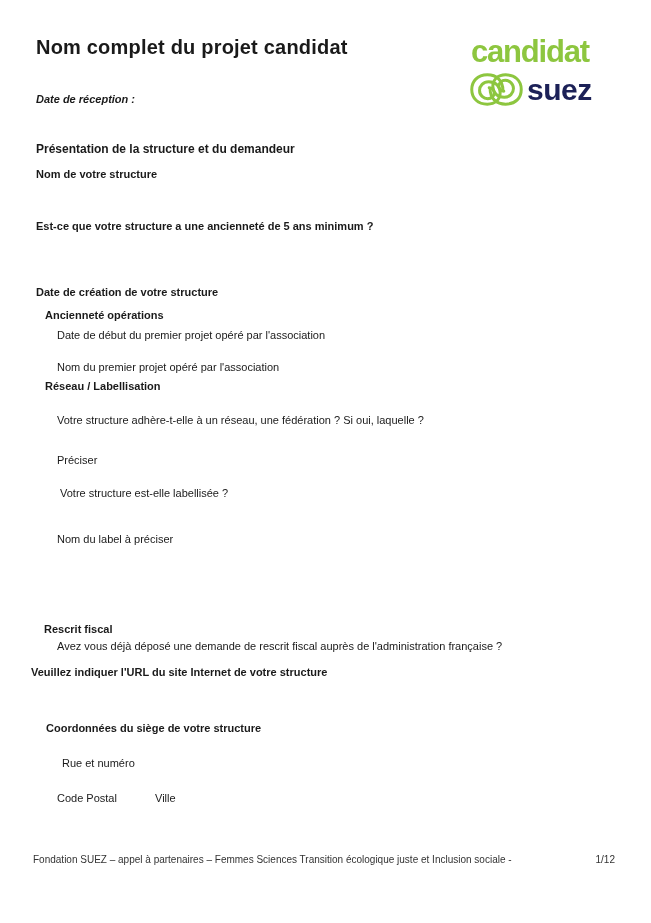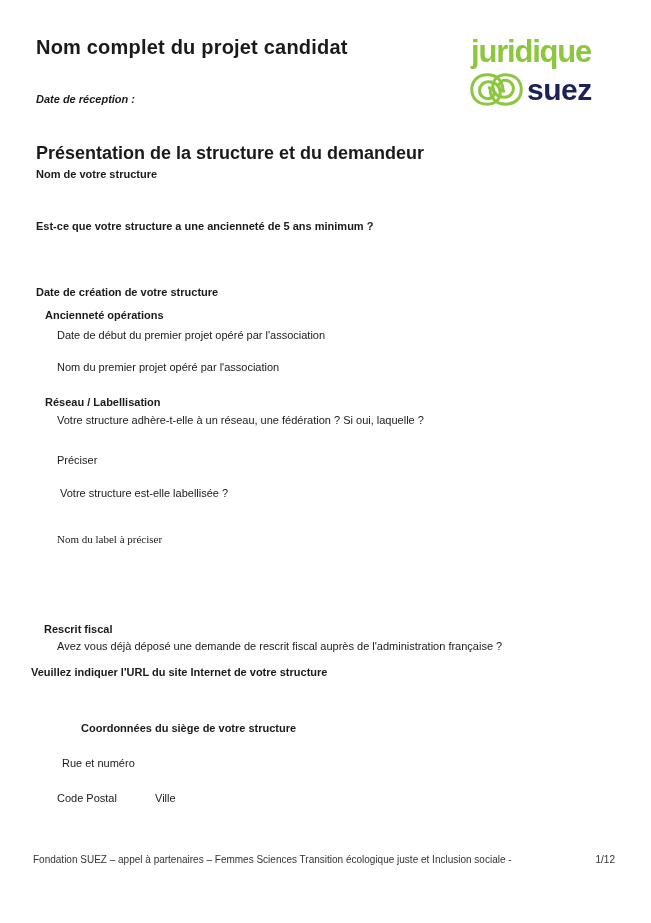--- a/index.html
+++ b/index.html
@@ -8,21 +8,21 @@
     width:651px;height:923px;
     background:#ffffff;
     font-family:"Liberation Sans", sans-serif;
     color:#1a1a1a;
     overflow:hidden;
   }
   .t{position:absolute;white-space:nowrap;font-size:11px;line-height:1.15;}
   .b{font-weight:bold;}
   .i{font-style:italic;}
   .title{font-size:20px;font-weight:bold;letter-spacing:0.2px;}
-  .h2{font-size:18px;font-weight:bold;}
+  .h2{font-size:12px;font-weight:bold;}
   .small{font-size:10px;color:#333;}
   .logo-fondation{
     position:absolute;left:471px;top:36px;
     font-size:31px;font-weight:bold;letter-spacing:-1.2px;
     color:var(--logo-green,#8dc63f);line-height:1;
   }
   .logo-suez{
     position:absolute;left:527px;top:75px;
     font-size:30px;font-weight:bold;letter-spacing:-0.5px;
     color:var(--logo-navy,#1c2157);line-height:1;
@@ -31,54 +31,54 @@
   .logo-swirl path{fill:none;stroke:var(--logo-green,#8dc63f);stroke-width:6.5;stroke-linecap:round;}
   .footer-page{right:36px;text-align:left;}
 </style>
 </head>
 <body>
 
 <div class="page">
 
   <div class="t title" style="left:36px;top:36px;">Nom complet du projet candidat</div>
 
-  <div class="logo-fondation">juridique</div>
+  <div class="logo-fondation">candidat</div>
   <svg class="logo-swirl" viewBox="0 0 120 76" aria-hidden="true">
     <path id="swirl-half" d="M74,40 C74,18 60,6 40,6 C18,6 6,20 6,38 C6,58 20,70 40,70 C57,70 68,60 68,45 C68,30 57,21 43,21 C31,21 23,30 23,40 C23,51 32,58 41,58 C49,58 55,52 55,45 C55,38 50,34 44,34"></path>
     <use href="#swirl-half" transform="rotate(180 60 38)"></use>
   </svg>
   <div class="logo-suez">suez</div>
 
   <div class="t b i" style="left:36px;top:93px;">Date de réception :</div>
 
   <div class="t h2" style="left:36px;top:143px;">Présentation de la structure et du demandeur</div>
 
   <div class="t b" style="left:36px;top:168px;">Nom de votre structure</div>
 
   <div class="t b" style="left:36px;top:220px;">Est-ce que votre structure a une ancienneté de 5 ans minimum ?</div>
 
   <div class="t b" style="left:36px;top:286px;">Date de création de votre structure</div>
 
   <div class="t b" style="left:45px;top:309px;">Ancienneté opérations</div>
   <div class="t" style="left:57px;top:361px;">Nom du premier projet opéré par l'association</div>
   <div class="t" style="left:57px;top:329px;">Date de début du premier projet opéré par l'association</div>
 
-  <div class="t b" style="left:45px;top:396px;">Réseau / Labellisation</div>
+  <div class="t b" style="left:45px;top:380px;">Réseau / Labellisation</div>
   <div class="t" style="left:57px;top:414px;">Votre structure adhère-t-elle à un réseau, une fédération ? Si oui, laquelle ?</div>
   <div class="t" style="left:57px;top:454px;">Préciser</div>
   <div class="t" style="left:60px;top:487px;">Votre structure est-elle labellisée ?</div>
-  <div class="t" style="left:57px;top:533px;font-family:Liberation Serif, serif;">Nom du label à préciser</div>
+  <div class="t" style="left:57px;top:533px;">Nom du label à préciser</div>
 
 
   <div class="t b" style="left:44px;top:623px;">Rescrit fiscal</div>
   <div class="t b" style="left:31px;top:666px;">Veuillez indiquer l'URL du site Internet de votre structure</div>
 
   <div class="t" style="left:57px;top:640px;">Avez vous déjà déposé une demande de rescrit fiscal auprès de l'administration française ?</div>
 
-  <div class="t b" style="left:46px;top:722px;margin-left:35px;">Coordonnées du siège de votre structure</div>
+  <div class="t b" style="left:46px;top:722px;">Coordonnées du siège de votre structure</div>
   <div class="t" style="left:62px;top:757px;">Rue et numéro</div>
   <div class="t" style="left:57px;top:792px;">Code Postal</div>
   <div class="t" style="left:155px;top:792px;">Ville</div>
 
   <div class="t small" style="left:33px;top:854px;">Fondation SUEZ – appel à partenaires – Femmes Sciences Transition écologique juste et Inclusion sociale -</div>
   <div class="t small footer-page" style="top:854px;">1/12</div>
 
 </div>
 
 </body></html>

